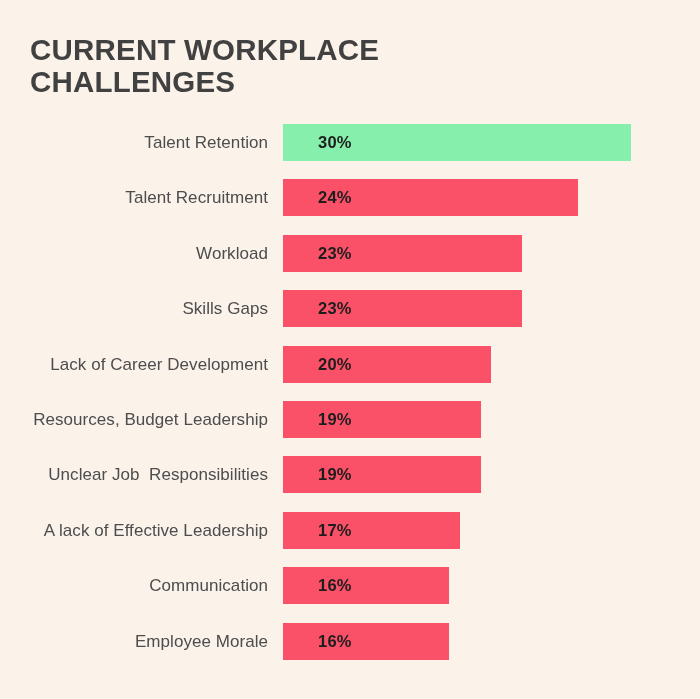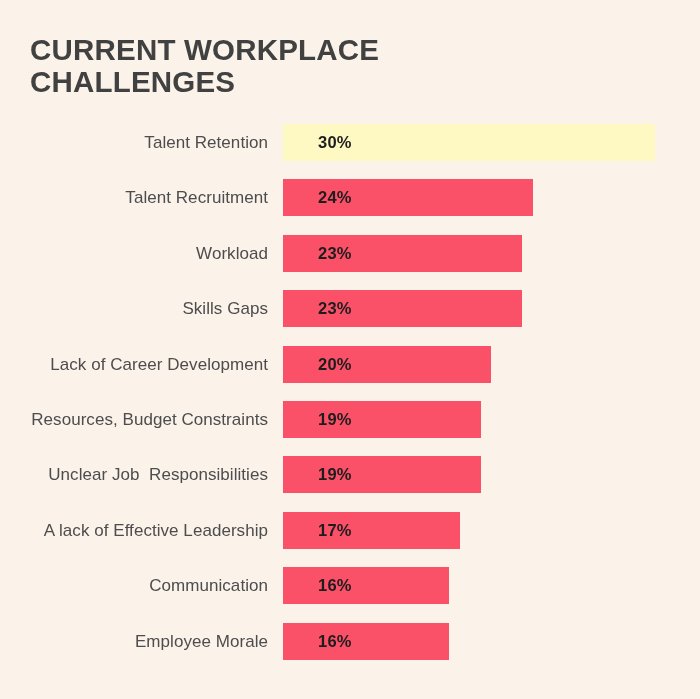--- a/index.html
+++ b/index.html
@@ -103,29 +103,29 @@
 
 <div class="poster">
 
   <div class="chart-title">Current Workplace
 Challenges</div>
 
   <div class="chart" id="chart-rows">
       <div class="row">
         <div class="row-label">Talent Retention</div>
         <div class="bar-track">
-          <div class="bar" style="width: 348px; background: #fef9c3; padding-left: 24px;">
+          <div class="bar" style="width: 348px; background: #86efac;">
             <span class="bar-value">30%</span>
           </div>
         </div>
       </div>
       <div class="row">
         <div class="row-label">Talent Recruitment</div>
         <div class="bar-track">
-          <div class="bar" style="width: 250px; background: rgb(250, 80, 104);">
+          <div class="bar" style="width: 295px; background: rgb(250, 80, 104);">
             <span class="bar-value">24%</span>
           </div>
         </div>
       </div>
       <div class="row">
         <div class="row-label">Workload</div>
         <div class="bar-track">
           <div class="bar" style="width: 239.2px; background: rgb(250, 80, 104);">
             <span class="bar-value">23%</span>
           </div>
@@ -141,21 +141,21 @@
       </div>
       <div class="row">
         <div class="row-label">Lack of Career Development</div>
         <div class="bar-track">
           <div class="bar" style="width: 208px; background: rgb(250, 80, 104);">
             <span class="bar-value">20%</span>
           </div>
         </div>
       </div>
       <div class="row">
-        <div class="row-label">Resources, Budget Constraints</div>
+        <div class="row-label">Resources, Budget Leadership</div>
         <div class="bar-track">
           <div class="bar" style="width: 197.6px; background: rgb(250, 80, 104);">
             <span class="bar-value">19%</span>
           </div>
         </div>
       </div>
       <div class="row">
         <div class="row-label">Unclear Job  Responsibilities</div>
         <div class="bar-track">
           <div class="bar" style="width: 197.6px; background: rgb(250, 80, 104);">

